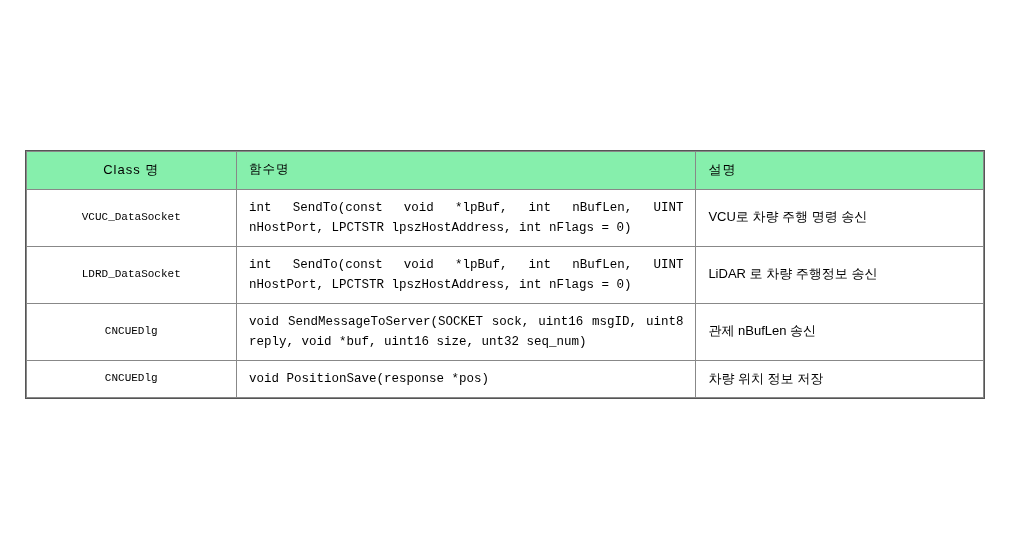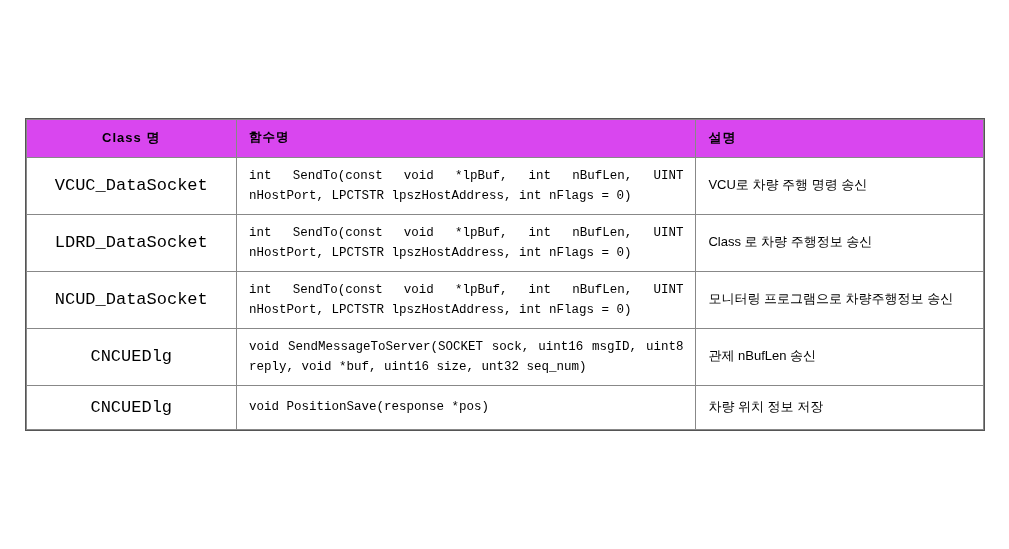--- a/index.html
+++ b/index.html
@@ -27,22 +27,22 @@
       table-layout: fixed;
     }
     th, td {
       border: 1px solid #888;
       padding: 8px 12px;
       vertical-align: middle;
       line-height: 1.6;
     }
     thead th {
       text-align: center;
-      background: #d946ef;
-      font-weight: bold;
+      background: #86efac;
+      font-weight: normal;
       font-size: 13px;
       letter-spacing: 1px;
     }
     tbody td {
       text-align: left;
     }
     .col-class {
       width: 22%;
       text-align: center;
     }
@@ -54,21 +54,21 @@
       font-size: 12.5px;
     }
     .col-desc {
       width: 30%;
       text-align: justify;
       word-break: keep-all;
     }
     tbody td.col-class {
       text-align: center;
       font-family: 'Courier New', monospace;
-      font-size: 17px;
+      font-size: 11px;
     }
   </style>
 </head>
 <body>
 
 <div class="table-wrapper">
   <table>
     <thead>
       <tr>
         <th class="col-class">Class 명</th>
@@ -78,26 +78,21 @@
     </thead>
     <tbody id="table-body">
     <tr>
           <td class="col-class">VCUC_DataSocket</td>
           <td class="col-func">int    SendTo(const    void   *lpBuf,   int nBufLen,  UINT  nHostPort,  LPCTSTR lpszHostAddress, int nFlags = 0)</td>
           <td class="col-desc">VCU로  차량  주행  명령 송신</td>
         </tr>
         <tr>
           <td class="col-class">LDRD_DataSocket</td>
           <td class="col-func">int    SendTo(const    void   *lpBuf,   int nBufLen,  UINT  nHostPort,  LPCTSTR lpszHostAddress, int nFlags = 0)</td>
-          <td class="col-desc">Class  로  차량  주행정보 송신</td>
-        </tr>
-        <tr>
-          <td class="col-class">NCUD_DataSocket</td>
-          <td class="col-func">int    SendTo(const    void   *lpBuf,   int nBufLen,  UINT  nHostPort,  LPCTSTR lpszHostAddress, int nFlags = 0)</td>
-          <td class="col-desc">모니터링    프로그램으로 차량주행정보      송신</td>
+          <td class="col-desc">LiDAR  로  차량  주행정보 송신</td>
         </tr>
         <tr>
           <td class="col-class">CNCUEDlg</td>
           <td class="col-func">void        SendMessageToServer(SOCKET sock, uint16 msgID, uint8 reply,      void *buf, uint16 size, unt32 seq_num)</td>
           <td class="col-desc">관제  nBufLen  송신</td>
         </tr>
         <tr>
           <td class="col-class">CNCUEDlg</td>
           <td class="col-func">void PositionSave(response *pos)</td>
           <td class="col-desc">차량  위치  정보  저장</td>

